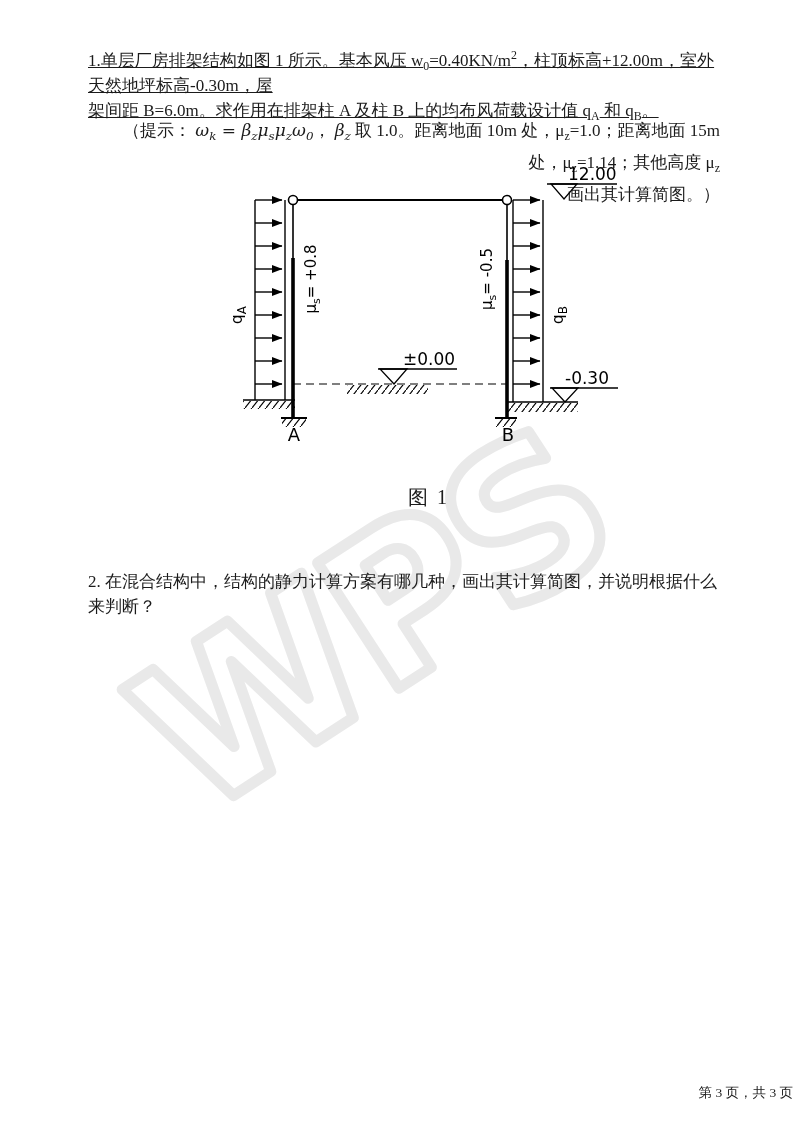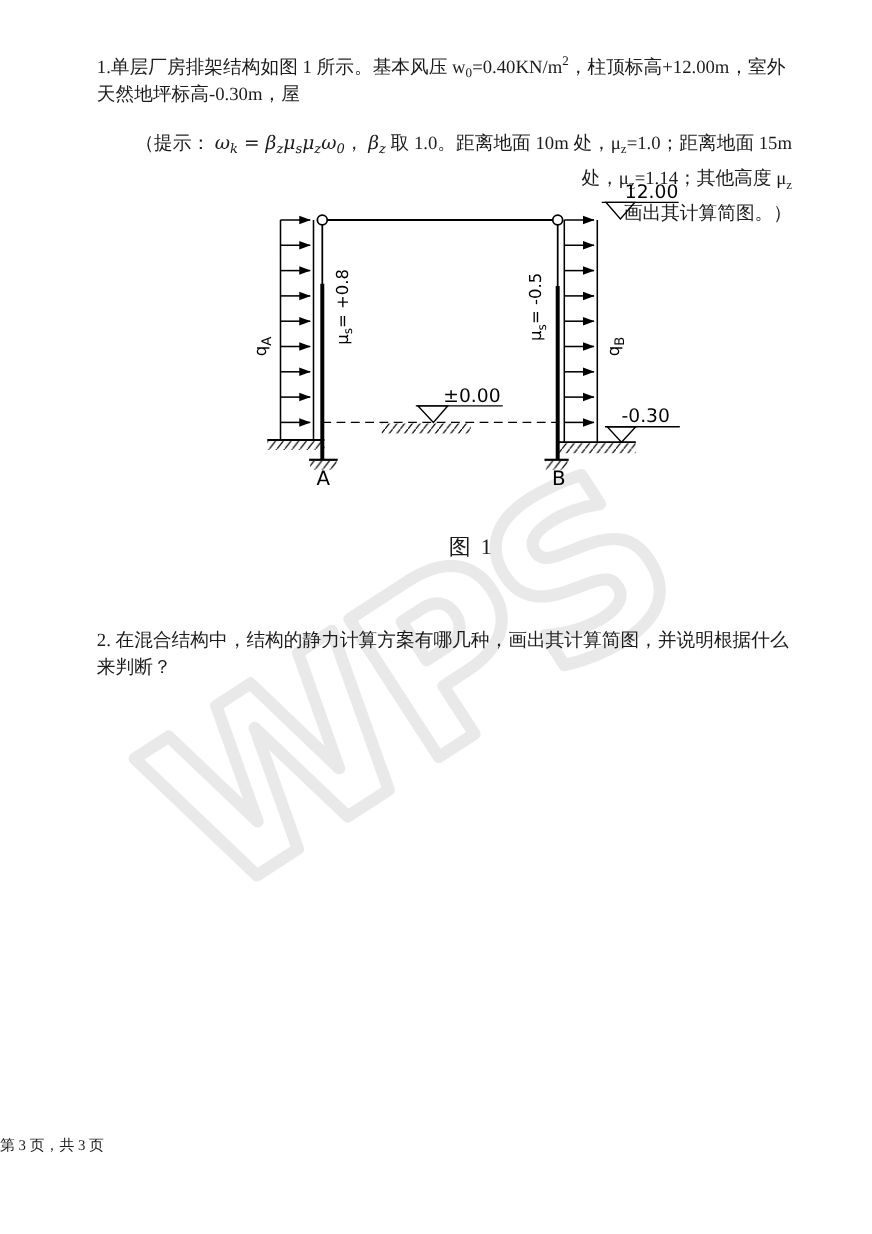--- a/index.html
+++ b/index.html
@@ -3,25 +3,25 @@
 <meta charset="utf-8">
 <style>
   html,body{margin:0;padding:0;background:#f2f2f2;}
   .page{position:relative;width:793px;height:1122px;background:#ffffff;margin:0 auto;
         overflow:hidden;color:#1b1b1b;
         font-family:"Liberation Serif","DejaVu Serif",serif;}
   .layer{position:absolute;left:0;top:0;width:793px;height:1122px;}
   .content{z-index:2;}
   .wm{z-index:1;pointer-events:none;}
   .para{position:absolute;font-size:17px;line-height:25px;}
-  #q1{left:88px;top:31px;width:627px;}
+  #q1{left:88px;top:31px;width:627px;text-decoration:underline;}
   #hint{left:88px;top:97px;width:632px;line-height:32px;text-indent:7px;text-align:right;}
   #q2{left:88px;top:552px;width:640px;}
   #figcap{position:absolute;left:408px;top:484px;font-size:20px;letter-spacing:2px;}
-  #footer{position:absolute;left:0;top:1032px;width:793px;text-align:left;font-size:13.5px;}
+  #footer{position:absolute;left:0;top:1084px;width:793px;text-align:right;font-size:13.5px;}
   .sub{vertical-align:sub;font-size:0.70em;line-height:0;}
   .sup{vertical-align:super;font-size:0.70em;line-height:0;}
   .it{font-style:italic;font-family:"DejaVu Serif",serif;}
   .itsub{font-style:italic;font-family:"DejaVu Serif",serif;vertical-align:sub;font-size:0.70em;line-height:0;}
   #diagram{position:absolute;left:210px;top:165px;z-index:2;}
   #diagram text{font-family:"DejaVu Sans","Liberation Sans",sans-serif;fill:#000;}
   .elev{font-size:17px;}
   .rotlbl{font-size:15px;}
   .collbl{font-size:18px;}
   .wmtext{font-family:"DejaVu Sans","Liberation Sans",sans-serif;font-weight:bold;
@@ -33,20 +33,21 @@
 <div class="page">
 
   <svg class="layer wm" width="793" height="1122" viewBox="0 0 793 1122" aria-hidden="true">
     <text class="wmtext" x="85" y="695" font-size="205" letter-spacing="-6" transform="rotate(-33 350 565)">WPS</text>
   </svg>
 
   <div class="layer content">
 
     <p class="para" id="q1">
       <span><span>1.单层厂房排架结构如图 1 所示。基本风压 w</span><span class="sub">0</span><span>=0.40KN/m</span><span class="sup">2</span><span>，柱顶标高+12.00m，室外天然地坪标高-0.30m，屋</span></span><br>
+      <span><span>架间距 B=6.0m。求作用在排架柱 A 及柱 B 上的均布风荷载设计值 q</span><span class="sub">A</span><span> 和 q</span><span class="sub">B</span><span>。</span></span>
     </p>
 
     <p class="para" id="hint">
       <span><span>（提示： </span><span class="it">ω</span><span class="itsub">k</span><span class="it"> = </span><span class="it">β</span><span class="itsub">z</span><span class="it">μ</span><span class="itsub">s</span><span class="it">μ</span><span class="itsub">z</span><span class="it">ω</span><span class="itsub">0</span><span>， </span><span class="it">β</span><span class="itsub">z</span><span> 取 1.0。距离地面 10m 处，μ</span><span class="sub">z</span><span>=1.0；距离地面 15m 处，μ</span><span class="sub">z</span><span>=1.14；其他高度 μ</span><span class="sub">z</span></span><br>
       <span><span>画出其计算简图。）</span></span>
     </p>
 
     <svg id="diagram" width="440" height="300" viewBox="0 0 440 300">
       <defs>
         <marker id="arr" viewBox="0 0 10 10" refX="9.5" refY="5" markerWidth="7.5" markerHeight="7.5" orient="auto">

